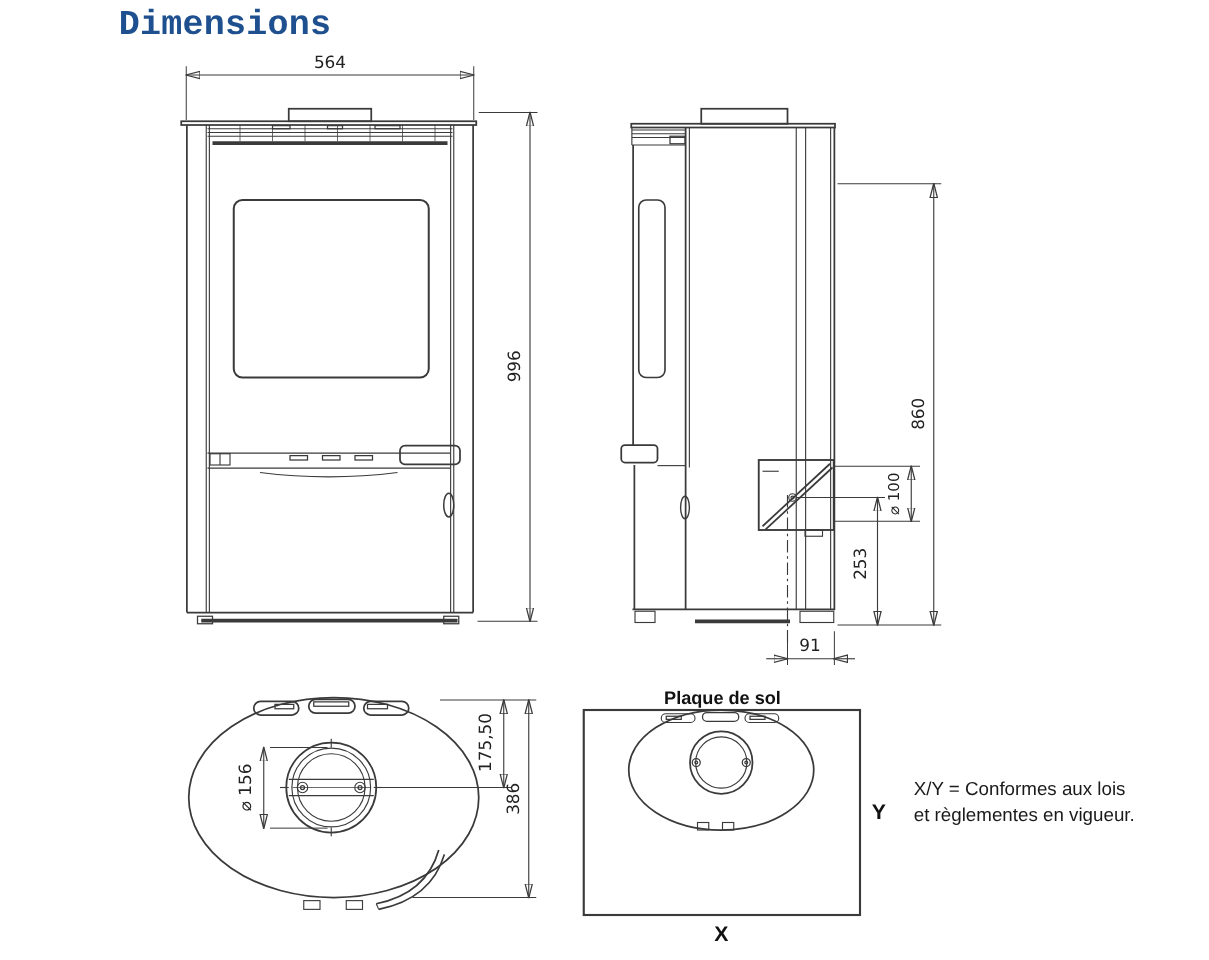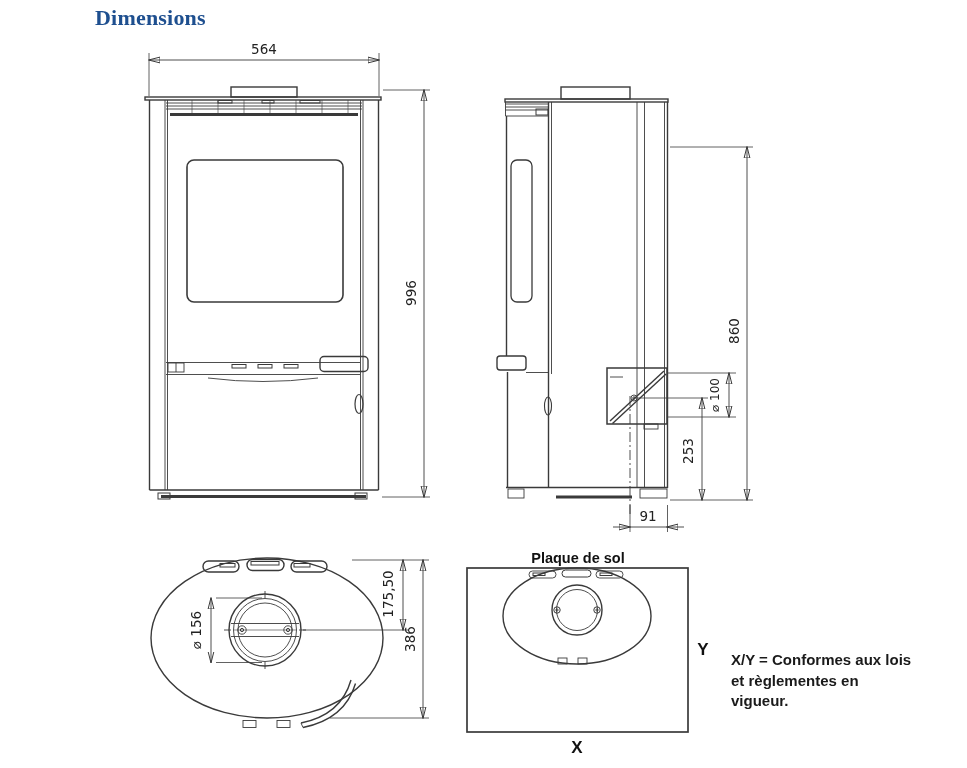--- a/index.html
+++ b/index.html
@@ -1,19 +1,19 @@
 <!DOCTYPE html>
 <html><head>
 <meta charset="utf-8">
 <style>
   html,body{margin:0;padding:0;background:#ffffff;width:967px;height:768px;overflow:hidden;}
   .page{position:relative;width:967px;height:768px;background:#fff;font-family:"Liberation Sans",sans-serif;}
-  .title{position:absolute;left:95px;top:5px;margin:0;font-size:22px;font-weight:bold;color:#1e4f8f;
-         font-family:Liberation Serif, serif;letter-spacing:.2px;}
-  .note{position:absolute;left:731px;top:650px;width:182px;font-weight:bold;font-size:15px;line-height:1.38;
+  .title{position:absolute;left:95px;top:5px;margin:0;font-size:28px;font-weight:bold;color:#1e4f8f;
+         font-family:Liberation Mono, monospace;letter-spacing:.2px;}
+  .note{position:absolute;left:731px;top:622px;width:182px;font-weight:normal;font-size:15px;line-height:1.38;
         color:#1a1a1a;font-family:"Liberation Sans",sans-serif;}
   svg.drawing{position:absolute;left:0;top:0;}
   
   .drawing line,.drawing rect,.drawing circle,.drawing ellipse,.drawing path{stroke:#3a3a3a;fill:none;}
   .s1{stroke-width:1.4px;}
   .s15{stroke-width:1.7px;}
   .s08{stroke-width:.9px;}
   .tick{stroke:#7a7a7a;stroke-width:.6px;}
   .thick{stroke:#222;stroke-width:3px;}
   .dark{fill:#222;stroke:none;}

